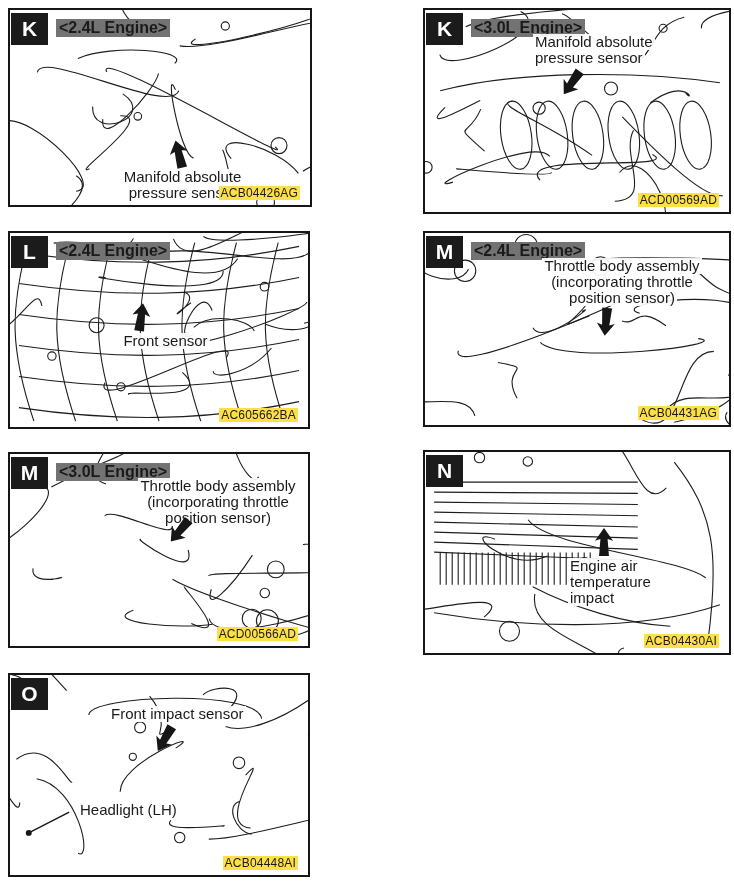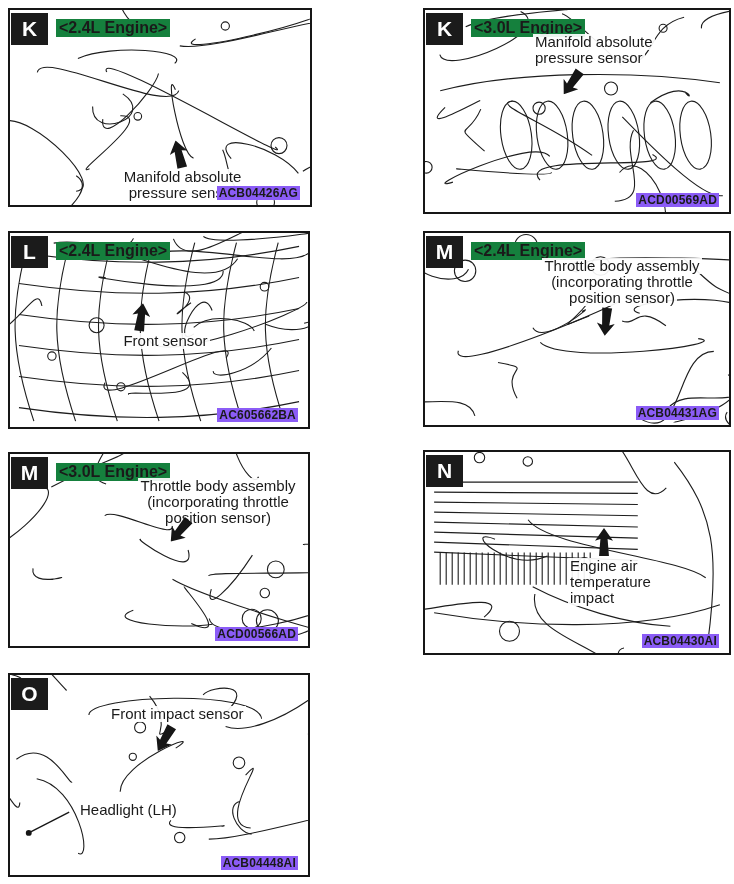--- a/index.html
+++ b/index.html
@@ -5,28 +5,28 @@
   html,body{margin:0;padding:0;background:#ffffff;}
   body{width:734px;height:884px;position:relative;overflow:hidden;
        font-family:"Liberation Sans", sans-serif;color:#1a1a1a;}
   .sheet{position:absolute;inset:0;background:#ffffff;}
   .panel{position:absolute;border:2px solid #161616;background:#ffffff;box-sizing:border-box;overflow:hidden;}
   .art{position:absolute;left:0;top:0;width:100%;height:100%;z-index:0;}
   .letterbox{position:absolute;left:1px;top:3px;width:37px;height:32px;background:#1b1b1b;color:#ffffff;
              font-weight:bold;font-size:21px;display:flex;align-items:center;justify-content:center;
              z-index:4;letter-spacing:0;}
   .engine{position:absolute;left:46px;top:9px;font-weight:bold;font-size:16px;z-index:3;
-          background:#15803d;padding:0 3px;white-space:nowrap;}
+          background:#737373;padding:0 3px;white-space:nowrap;}
   .callout{position:absolute;z-index:3;font-size:15px;line-height:16px;white-space:nowrap;}
   .callout .cl span{background:rgba(255,255,255,0.92);padding:0 2px;display:inline-block;text-align:right;}
   .callout.center{text-align:center;}
   .callout.left{text-align:left;}
   .arrow{position:absolute;width:18px;height:29px;z-index:3;transform-origin:50% 50%;}
-  .code{position:absolute;right:10px;bottom:5px;font-size:12px;font-weight:bold;z-index:3;
-        background:#8b5cf6;padding:0 2px;letter-spacing:0.2px;text-align:right;}
+  .code{position:absolute;right:10px;bottom:5px;font-size:12px;font-weight:normal;z-index:3;
+        background:#fde047;padding:0 2px;letter-spacing:0.2px;text-align:right;}
   .leader{position:absolute;inset:0;z-index:2;pointer-events:none;}
 </style>
 </head>
 <body>
 
 <div class="sheet">
 
   <section class="panel" style="left:8px;top:8px;width:304px;height:199px">
     <svg class="art" viewBox="0 0 300 195">
         <path d="M92.8,109.1 C89.3,141.9 145.5,79.8 148.5,63.5" fill="none" stroke="#1d1d1d" stroke-width="1.1"></path>

